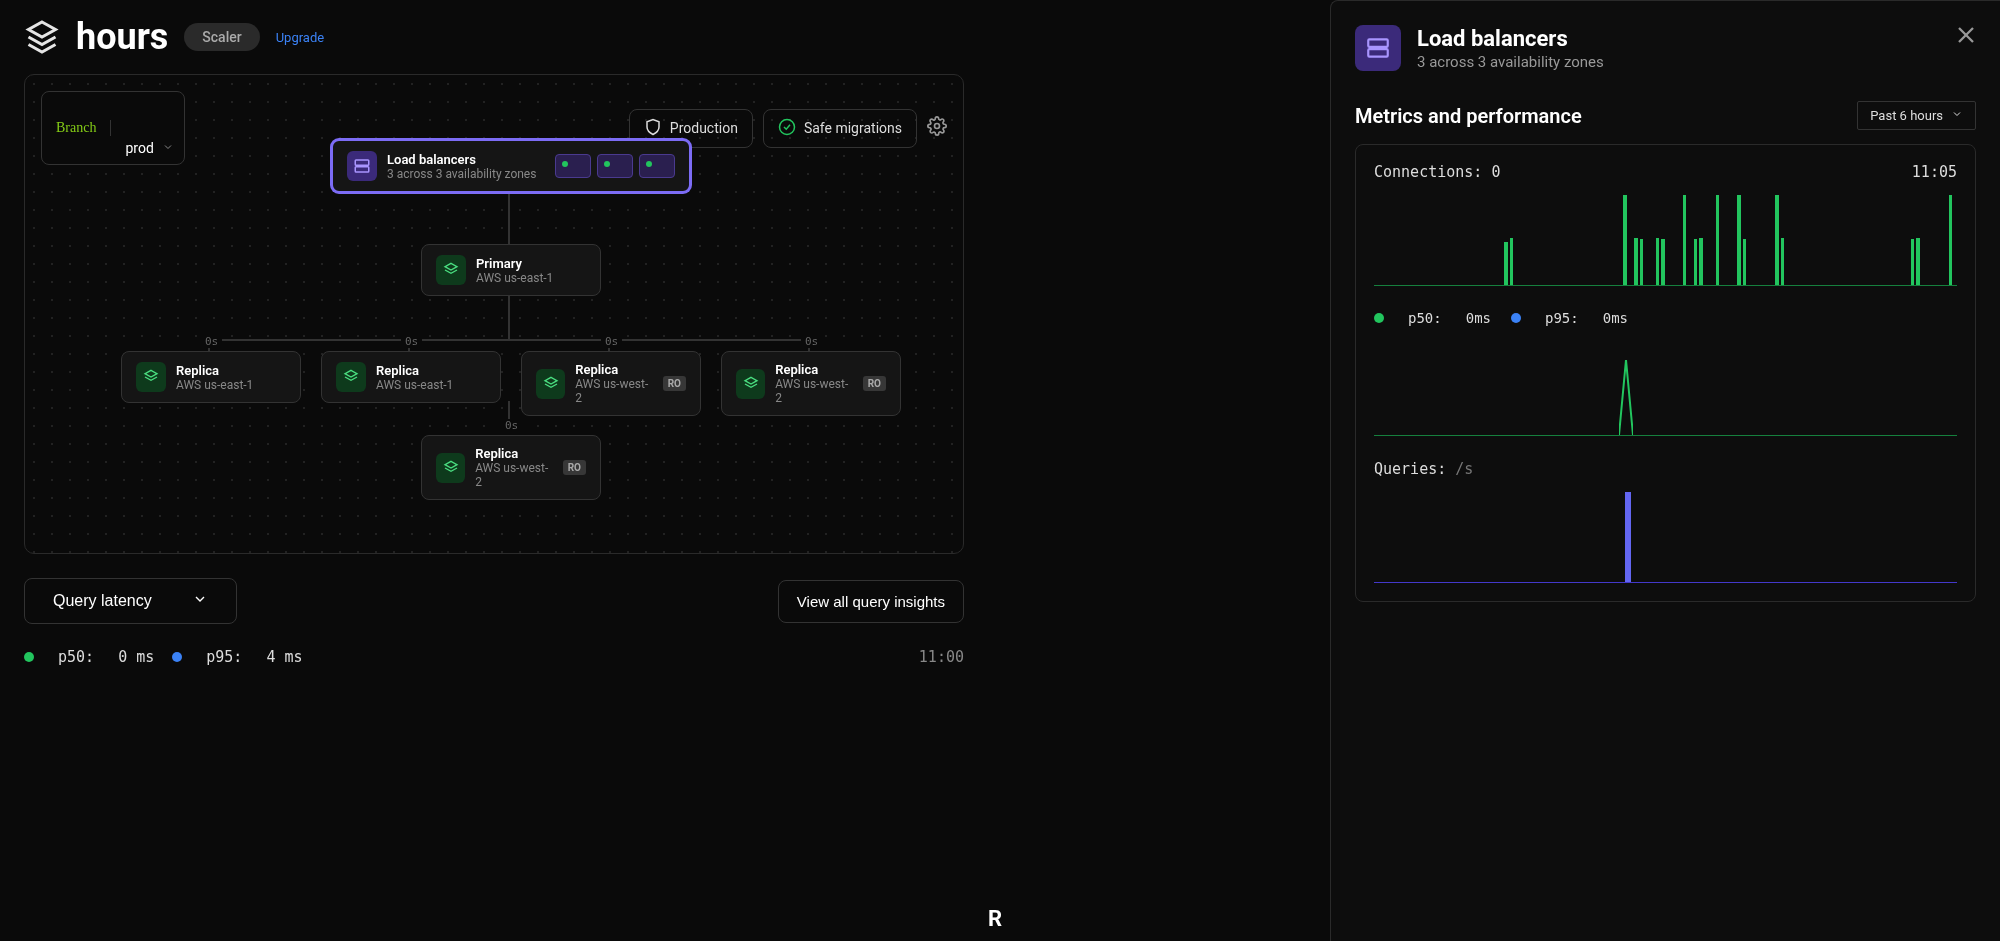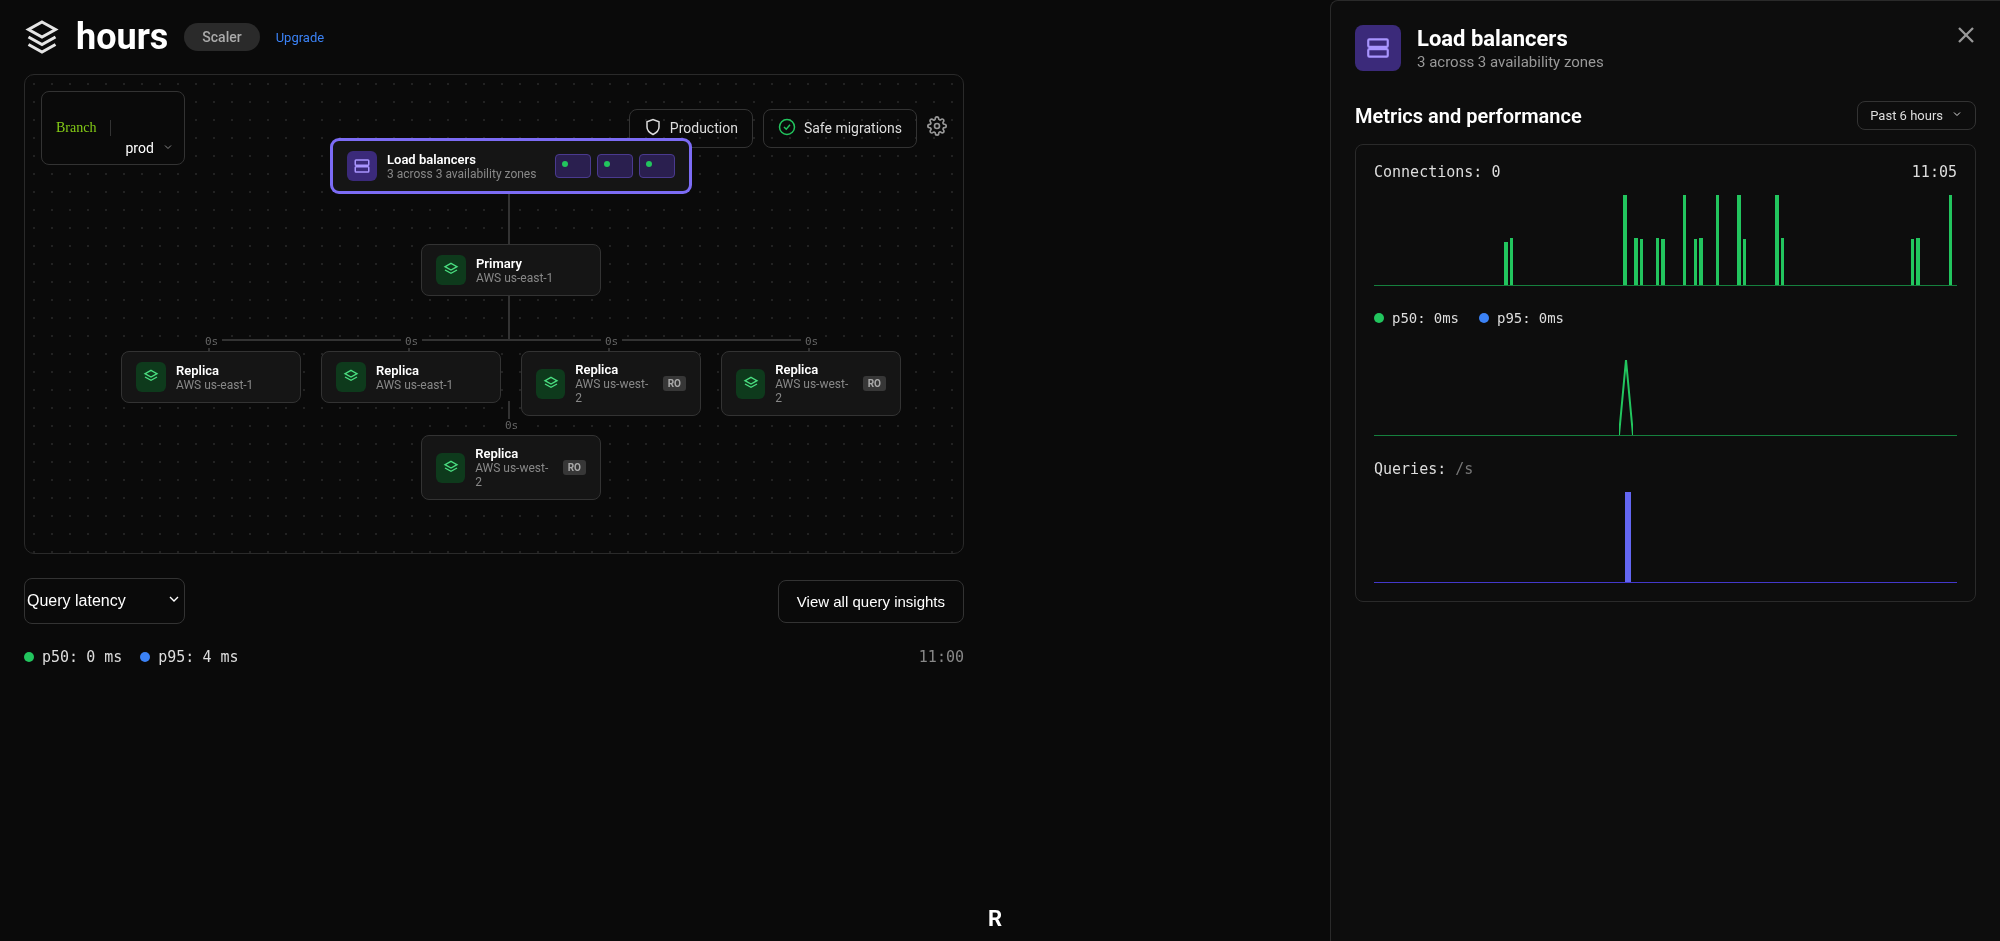--- a/index.html
+++ b/index.html
@@ -100,30 +100,30 @@
 .lb-dot::after { content:''; position:absolute; top:6px; left:6px; width:6px; height:6px; background:#22c55e; border-radius:50%; }
 .ro-tag { background: #373737; color: #aaa; font-size: 10px; font-weight: 700; padding: 2px 5px; border-radius: 3px; margin-left: auto; }
 .edge-label { position: absolute; font-size: 11px; color: #666; font-family: monospace; background: #0a0a0a; padding: 0 4px; }
 .line { position: absolute; background: #333; }
 
 
 .latency-header { display: flex; justify-content: space-between; align-items: center; }
 .query-latency-btn {
   display: flex; align-items: center; gap: 40px;
   border: 1px solid #333; border-radius: 8px;
-  padding: 12px 2px; font-size: 16px; color: #fff;
+  padding: 12px 28px; font-size: 16px; color: #fff;
   background: #0a0a0a;
 }
 .view-all-btn {
   border: 1px solid #333; border-radius: 8px;
   padding: 12px 18px; font-size: 15px; color: #fff;
   background: #0a0a0a;
 }
 .legend-row { display: flex; align-items: center; gap: 18px; font-family: monospace; font-size: 15px; }
-.legend-item { display: flex; align-items: center; gap: 8px; color: #ddd; }
+.legend-item { display: flex; align-items: center; gap: 24px; color: #ddd; }
 .dot { width: 10px; height: 10px; border-radius: 50%; }
 .dot.green { background: #22c55e; }
 .dot.blue { background: #3b82f6; }
 .legend-time { margin-left: auto; color: #888; }
 
 
 .panel {
   position: absolute;
   top: 0; right: 0; bottom: 0;
   width: 670px;
@@ -139,21 +139,21 @@
   width: 28px; height: 28px; color: #999; cursor: pointer;
 }
 .panel-header { display: flex; align-items: center; gap: 16px; margin-bottom: 30px; }
 .panel-icon { width: 46px; height: 46px; border-radius: 8px; background: #3b2a7a; color: #a995ff; display: flex; align-items: center; justify-content: center; }
 .panel-title { font-size: 22px; font-weight: 700; color: #fff; }
 .panel-sub { font-size: 15px; color: #999; margin-top: 2px; }
 .metrics-row { display: flex; justify-content: space-between; align-items: center; margin-bottom: 14px; }
 .metrics-title { font-size: 20px; font-weight: 600; color: #fff; }
 .time-select {
   display: flex; align-items: center; gap: 8px;
-  border: 1px solid #333; border-radius: 8px;
+  border: 1px solid #333; border-radius: 2px;
   padding: 6px 12px; font-size: 13px; color: #ddd;
 }
 .metric-box {
   border: 1px solid #2a2a2a;
   border-radius: 8px;
   padding: 18px;
   display: flex; flex-direction: column; gap: 24px;
 }
 .metric-block { display: flex; flex-direction: column; gap: 10px; }
 .metric-header { display: flex; justify-content: space-between; font-family: monospace; font-size: 15px; color: #ddd; }

